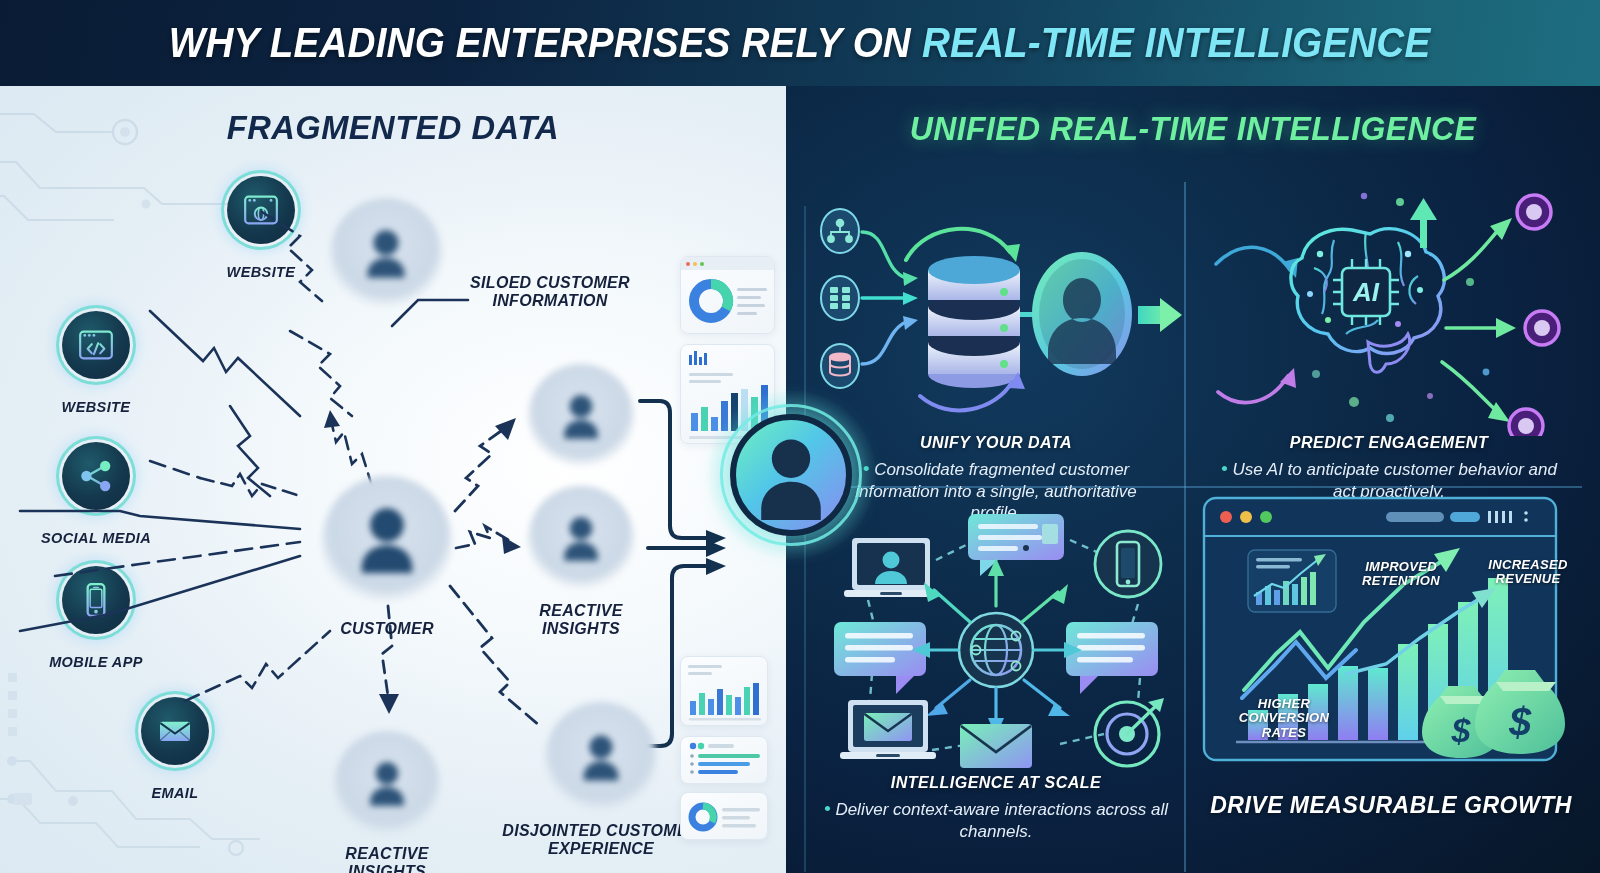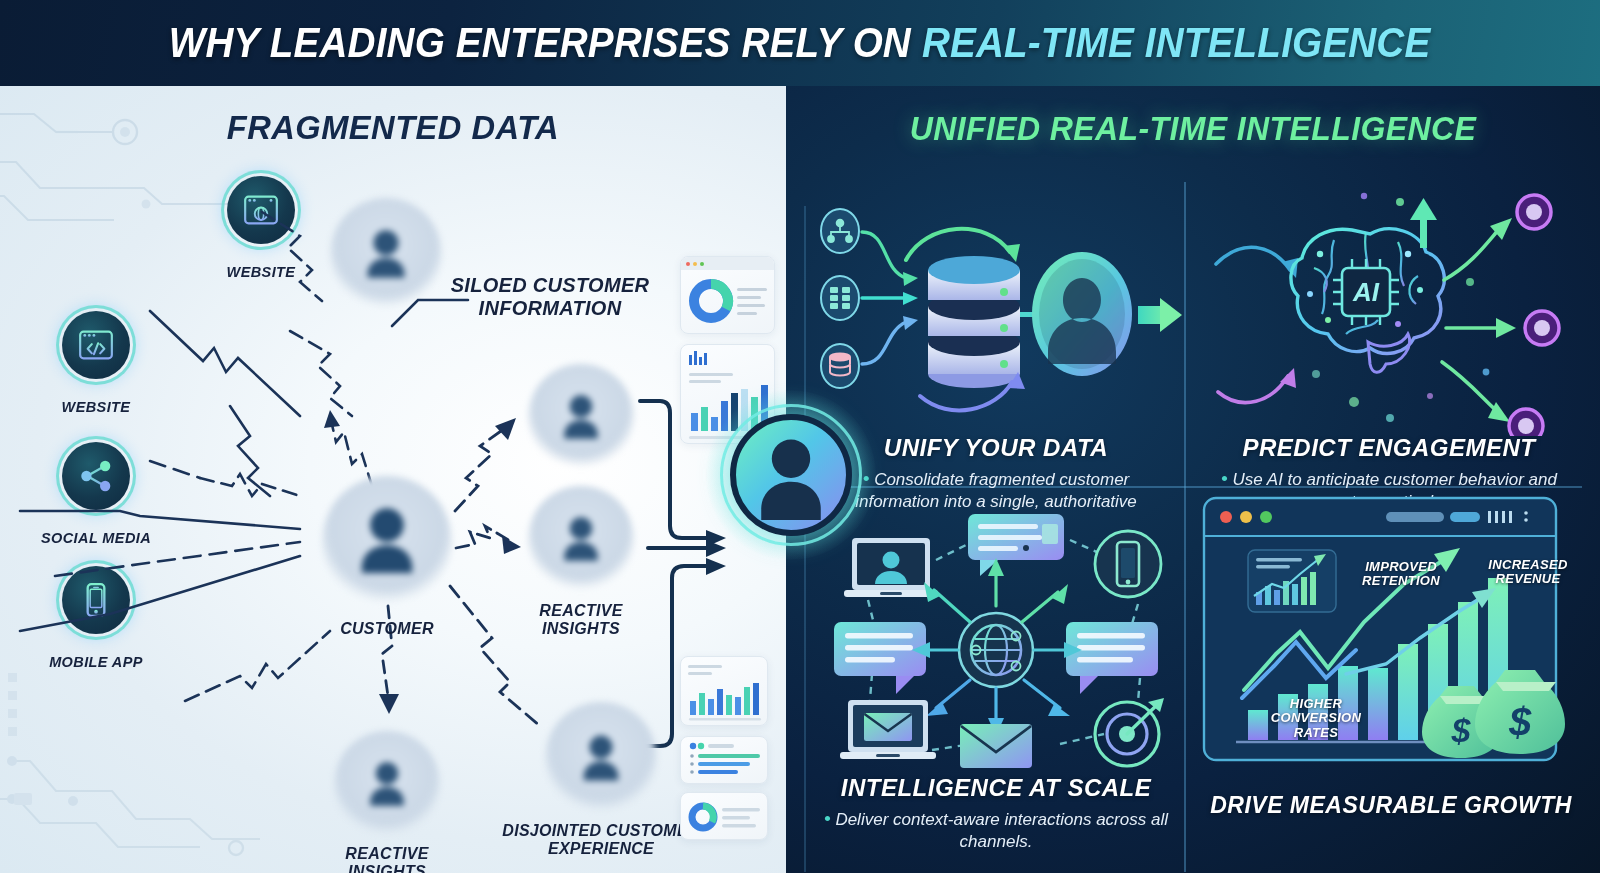--- a/index.html
+++ b/index.html
@@ -71,21 +71,21 @@
     filter: blur(3px);
     display: flex; align-items: center; justify-content: center;
     margin: 0 auto;
   }
   .ghost-av svg { display: block; }
   .ghost-label {
     font-size: 16px; font-weight: 700; color: #16223d; line-height: 1.12;
     letter-spacing: 0.3px; margin-top: 14px;
   }
   .callout {
-    position: absolute; font-size: 20px; font-weight: 700; color: #16223d;
+    position: absolute; font-size: 16px; font-weight: 700; color: #16223d;
     line-height: 1.15; text-align: center; letter-spacing: 0.3px;
   }
 
   
   .dash {
     position: absolute; border-radius: 8px;
     background: linear-gradient(160deg, #fbfdff 0%, #f0f5f9 100%);
     border: 1px solid #dfe8f0;
     box-shadow: 0 2px 8px rgba(30,60,100,0.07);
     overflow: hidden;
@@ -93,21 +93,21 @@
 
   
   #right-heading {
     position: absolute; left: 0; top: 24px; width: 814px; text-align: center;
     font-size: 33px; font-weight: 700; color: #6ef0a0; letter-spacing: 0.4px;
     text-shadow: 0 0 18px rgba(90,240,160,0.4);
     transform: scaleX(0.97);
   }
   .quad { position: absolute; }
   .quad-title {
-    font-size: 24px; font-weight: 700; color: #ffffff; letter-spacing: 0.5px;
+    font-size: 16px; font-weight: 700; color: #ffffff; letter-spacing: 0.5px;
     text-align: center; text-shadow: 0 1px 4px rgba(0,0,0,0.5);
   }
   .quad-body {
     font-size: 17px; color: #e4eef8; line-height: 1.25; text-align: center;
     margin-top: 5px;
   }
   .quad-body .bullet { color: #49d6c8; font-size: 19px; }
 
   .divline { position: absolute; background: rgba(90,170,220,0.42); }
 
@@ -233,20 +233,36 @@
             </defs>
           <path d="M33 13L15 23M15 25l18 10" stroke="url(#gS)" stroke-width="2.8" stroke-linecap="round"></path>
           <circle cx="35" cy="12" r="6.2" fill="#77edc2"></circle>
           <circle cx="12.5" cy="24" r="6.2" fill="#7fc4ef"></circle>
           <circle cx="35" cy="36" r="6.2" fill="#8aa6f2"></circle>
         </svg>
       </div>
       <div class="src-label">SOCIAL MEDIA</div>
     </div>
 
+    <div class="src-node" style="left:120px; top:608px;">
+      <div class="src-circle">
+        <svg viewBox="0 0 48 48">
+          <defs>
+              <linearGradient id="gE" x1="0" y1="0" x2="0" y2="1">
+            <stop offset="0" stop-color="#7ff0cd"></stop>
+                <stop offset="1" stop-color="#8aa6f2"></stop>
+              </linearGradient>
+            </defs>
+          <rect x="6" y="13" width="36" height="23" rx="2.6" fill="url(#gE)"></rect>
+          <path d="M6.5 14.5L24 27l17.5-12.5" fill="none" stroke="#15354c" stroke-width="2.4"></path>
+          <path d="M6.5 35L18 25M41.5 35L30 25" fill="none" stroke="#15354c" stroke-width="1.6" opacity="0.5"></path>
+        </svg>
+      </div>
+      <div class="src-label">EMAIL</div>
+    </div>
 
     <svg style="position:absolute; left:0; top:0; width:786px; height:787px; pointer-events:none;">
       <g stroke="#1b3358" stroke-width="2.6" fill="none" stroke-linecap="round">
         <path d="M150 225 L203 275 L214 262 L226 286 L238 272 L300 330"></path>
         <path d="M150 375 L200 392" stroke-dasharray="16 9"></path>
         <path d="M200 392 L232 400 L240 388 L252 410 L262 398 L300 410" stroke-dasharray="14 8"></path>
         <path d="M20 425 L120 425 L140 430 L300 443"></path>
         <path d="M55 490 L140 478 L300 456" stroke-dasharray="17 9"></path>
         <path d="M20 545 L110 528 L300 470"></path>
         <path d="M185 615 L240 590 L252 602 L266 578 L278 592 L330 545" stroke-dasharray="15 8"></path>
@@ -847,21 +863,21 @@
           <path d="M12 16 h52 l-6 8 h-40z" fill="#b8f0c8"></path>
           <text x="33" y="62" font-family="Liberation Sans, sans-serif" font-size="34" font-weight="700" fill="#13406a" text-anchor="middle">$</text>
         </g>
         <g transform="translate(286,172)">
           <path d="M14 18 l9 -12 h30 l9 12 c14 12 21 28 21 42 c0 18 -16 30 -45 30 c-29 0 -45 -12 -45 -30 c0 -14 7 -30 21 -42z" fill="url(#bagG)"></path>
           <path d="M14 18 h60 l-7 9 h-46z" fill="#b8f0c8"></path>
           <text x="38" y="72" font-family="Liberation Sans, sans-serif" font-size="40" font-weight="700" fill="#13406a" text-anchor="middle">$</text>
         </g>
       </svg>
 
-      <div class="mini-label" style="left:72px; top:205px; width:96px;">HIGHER CONVERSION RATES</div>
+      <div class="mini-label" style="left:40px; top:205px; width:96px;">HIGHER CONVERSION RATES</div>
       <div class="mini-label" style="left:158px; top:68px; width:94px;">IMPROVED RETENTION</div>
       <div class="mini-label" style="left:286px; top:66px; width:92px;">INCREASED REVENUE</div>
 
       <div class="quad-title" style="margin-top:-14px; font-size:23px;">DRIVE MEASURABLE GROWTH</div>
     </div>
   </div>
 
   <div style="position:absolute; left:706px; top:390px; width:170px; height:170px;">
     <div style="position:absolute; inset:0; border-radius:50%;
                 background: radial-gradient(circle, rgba(110,235,225,0.55) 0%, rgba(110,235,225,0.22) 52%, rgba(110,235,225,0) 72%);"></div>

